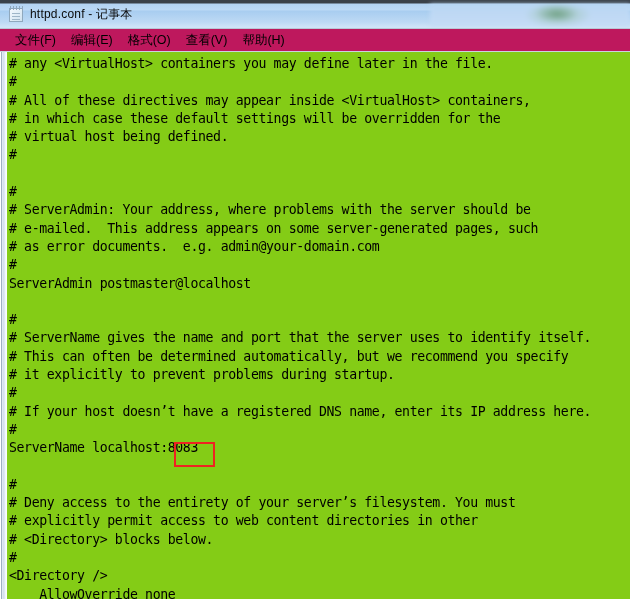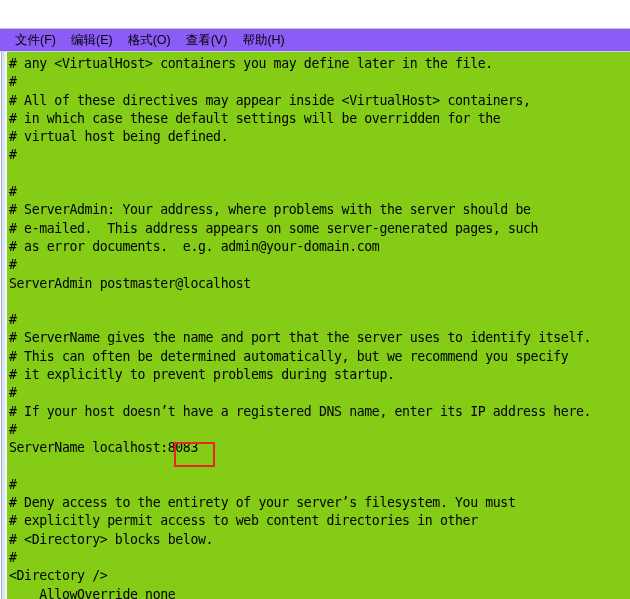--- a/index.html
+++ b/index.html
@@ -95,21 +95,21 @@
     filter: blur(2.2px);
     pointer-events: none;
   }
 
   
   #menubar {
     position: absolute;
     left: 0; top: 28px;
     width: 630px;
     height: 24px;
-    background: #8b5cf6;
+    background: #be185d;
     border-top: 1px solid #b8c7d6;
     border-bottom: 1px solid #c9d4de;
     box-sizing: border-box;
     display: flex;
     align-items: center;
     padding-left: 8px;
   }
   .menu-item {
     font-family: "Liberation Sans", sans-serif;
     font-size: 12.5px;
@@ -165,20 +165,33 @@
     border: 2px solid #ee2222;
     box-sizing: border-box;
     pointer-events: none;
   }
 </style>
 </head>
 <body>
 
 <div id="window">
 
+  <div id="titlebar">
+    <div id="title-inner">
+      <span class="np-icon">
+        <span class="sheet"></span>
+        <span class="spiral"></span>
+        <span class="ln" style="top:7px"></span>
+        <span class="ln" style="top:10px"></span>
+        <span class="ln" style="top:13px"></span>
+      </span>
+      <span id="title-text">httpd.conf - 记事本</span>
+    </div>
+    <div id="titlebar-blur"></div>
+  </div>
 
   <div id="menubar">
     <div class="menu-item">文件(F)</div>
     <div class="menu-item">编辑(E)</div>
     <div class="menu-item">格式(O)</div>
     <div class="menu-item">查看(V)</div>
     <div class="menu-item">帮助(H)</div>
   </div>
 
   <div id="editor">

